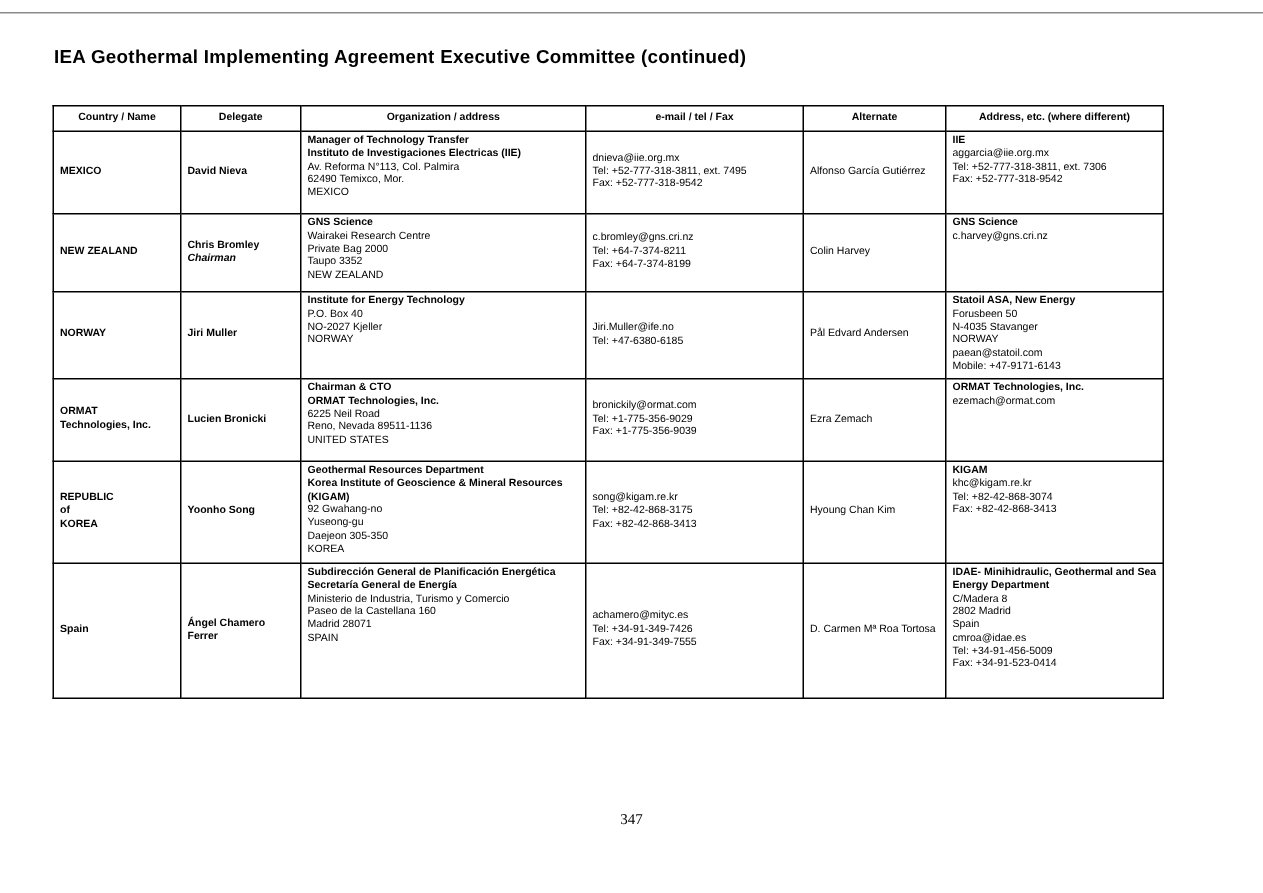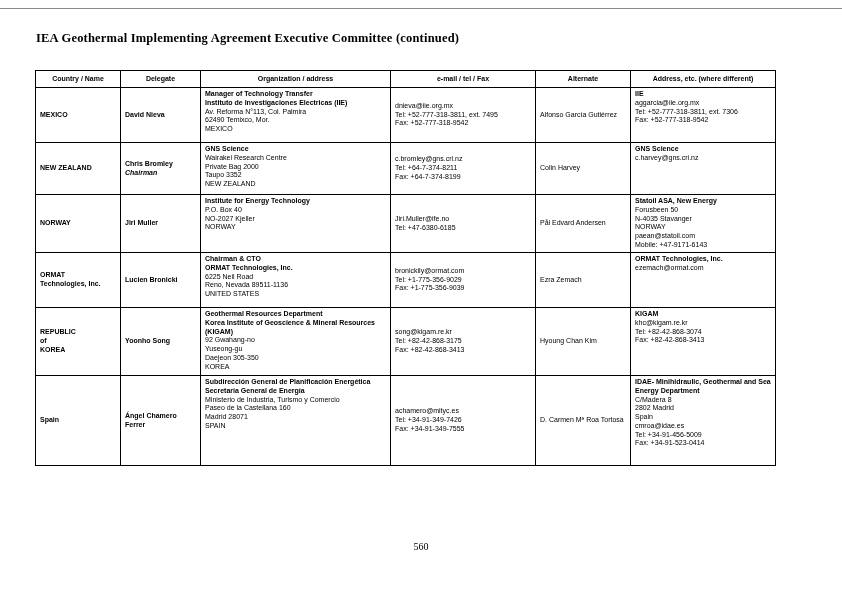--- a/index.html
+++ b/index.html
@@ -7,21 +7,21 @@
     width:842px;height:595px;background:#ffffff;position:relative;
     font-family:"Liberation Sans", sans-serif;color:#000;
     overflow:hidden;
   }
   .top-rule{
     position:absolute;top:8px;left:0;width:842px;height:0;
     border-top:1px solid #8a8a8a;
   }
   .doc-title{
     position:absolute;left:36px;top:31px;
-    font-family:Liberation Serif, serif;
+    font-family:Liberation Sans, sans-serif;
     font-weight:bold;font-size:12.5px;letter-spacing:.2px;
     white-space:nowrap;
   }
   table.committee{
     position:absolute;left:35px;top:70px;width:740px;
     border-collapse:collapse;table-layout:fixed;
     font-size:7px;line-height:1.25;
   }
   table.committee th, table.committee td{
     border:1px solid #000;
@@ -258,13 +258,13 @@
 Spain
 cmroa@idae.es
 Tel: +34-91-456-5009
 Fax: +34-91-523-0414</div>
       </td>
     </tr>
 
   </tbody>
 </table>
 
-<div class="page-number">560</div>
+<div class="page-number">347</div>
 
 </body></html>

